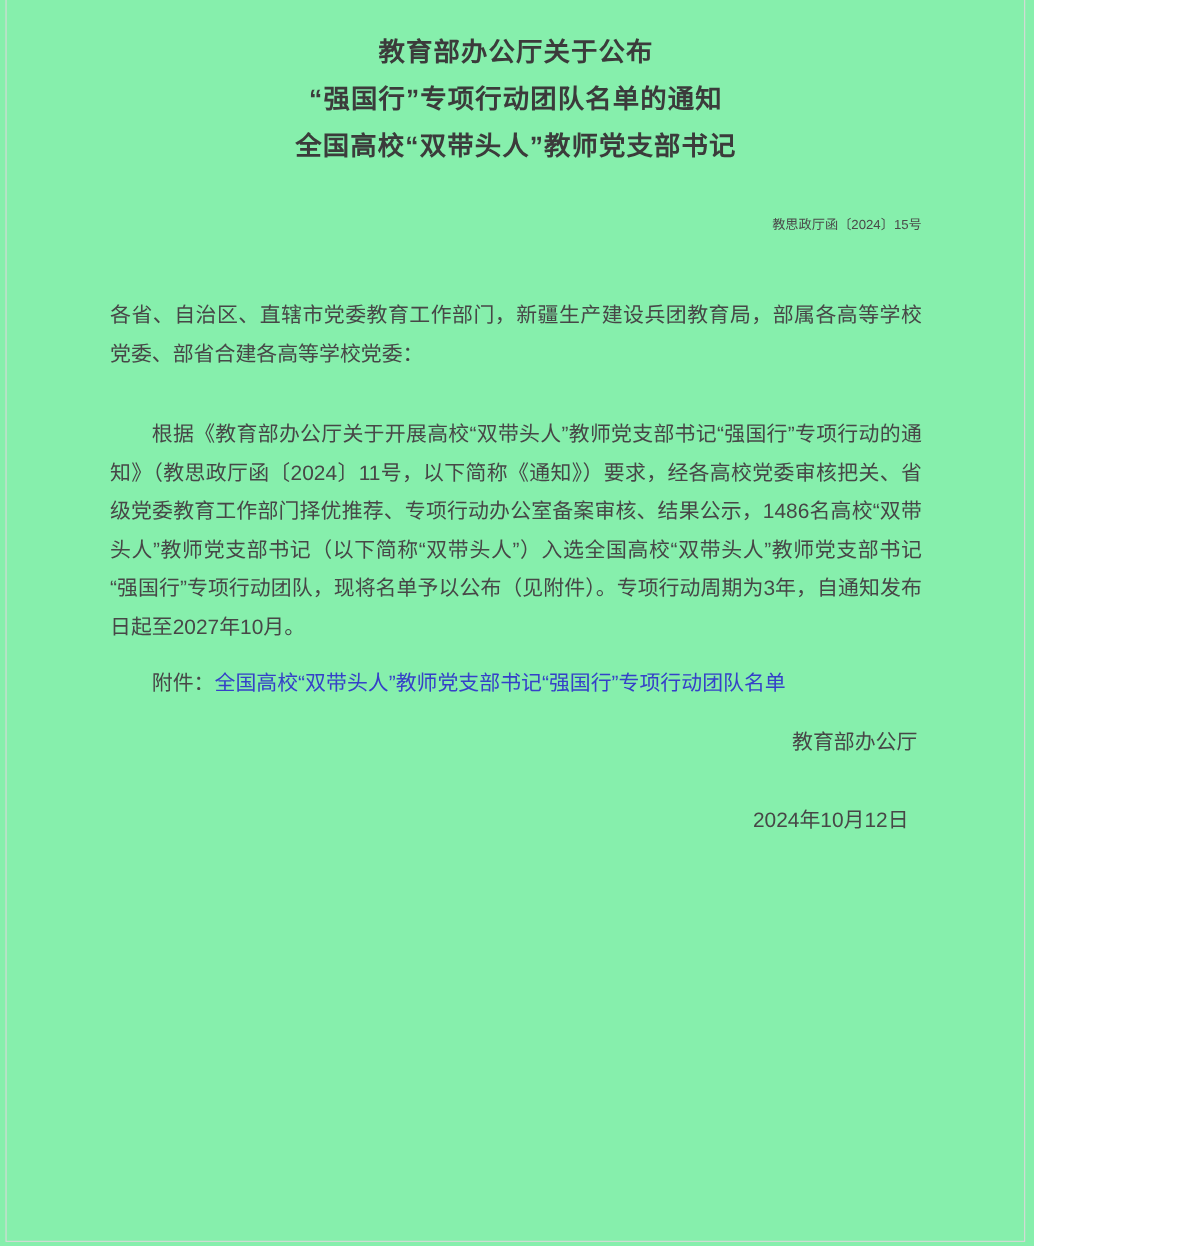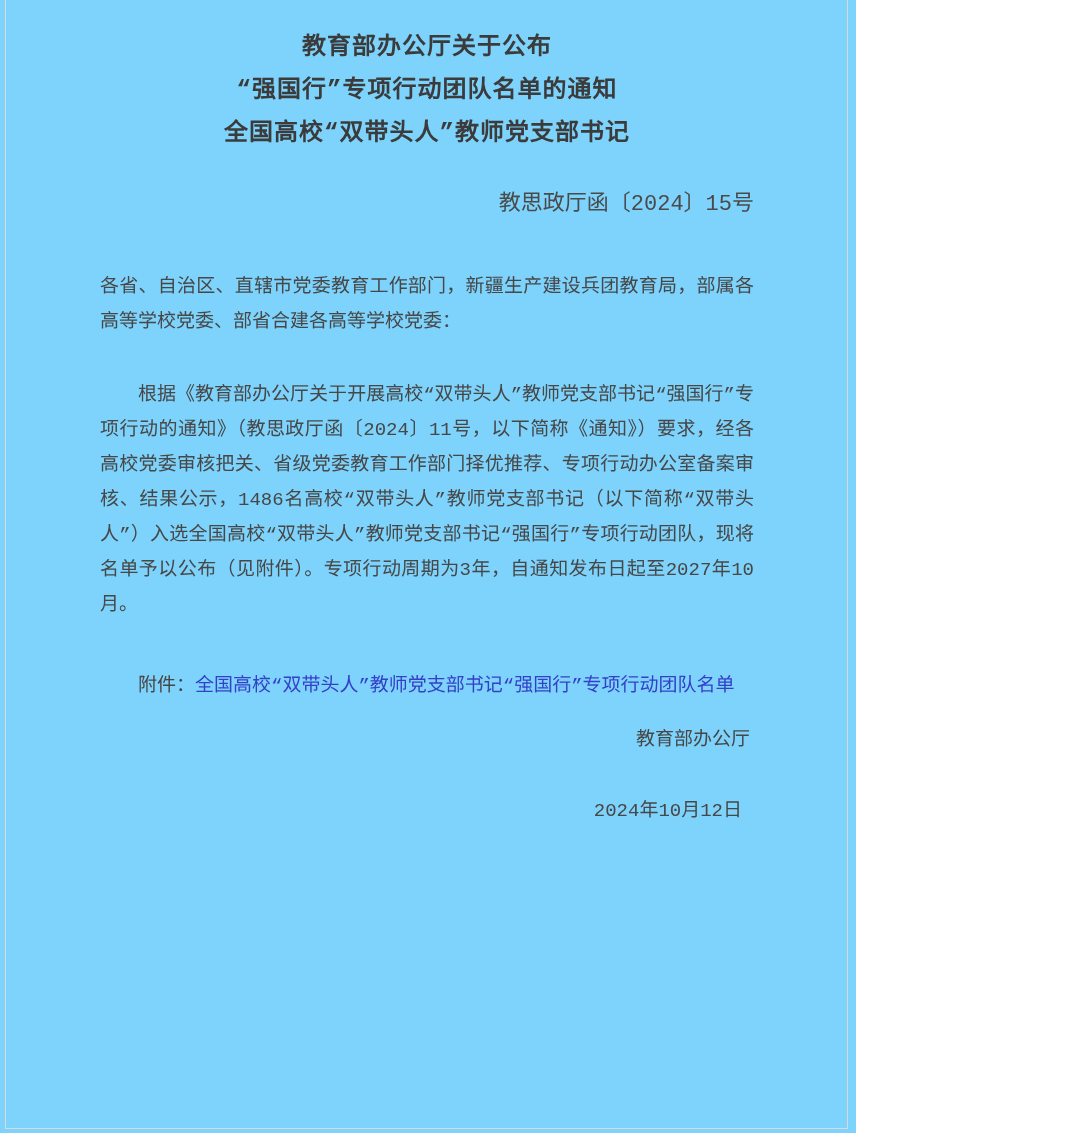--- a/index.html
+++ b/index.html
@@ -3,26 +3,25 @@
 <meta charset="utf-8">
 <style>
   html, body {
     margin: 0;
     padding: 0;
     background: #ffffff;
     font-family: "Liberation Sans", "DejaVu Sans", sans-serif;
   }
   .page {
     position: relative;
-    width: 856px;
+    width: 940px;
     height: 1133px;
-    background: #7dd3fc;
+    background: #86efac;
     box-sizing: border-box;
     overflow: hidden;
-    font-family: Liberation Mono, monospace;
   }
   .frame {
     position: absolute;
     left: 5px;
     right: 8px;
     top: -2px;
     bottom: 4px;
     border: 1px solid #d9d9d9;
     pointer-events: none;
   }
@@ -36,21 +35,21 @@
     text-align: center;
     font-size: 24px;
     font-weight: bold;
     color: #3b3b3b;
     line-height: 43px;
     margin: 0;
     letter-spacing: 1px;
   }
   .doc-number {
     text-align: right;
-    font-size: 22px;
+    font-size: 12px;
     color: #4a4a4a;
     line-height: 35px;
     margin-top: 32px;
   }
   .salutation {
     font-size: 19px;
     line-height: 35px;
     margin-top: 48px;
     text-align: justify;
   }
@@ -58,21 +57,21 @@
     font-size: 19px;
     line-height: 35px;
     margin: 38px 0 0 0;
     text-indent: 2em;
     text-align: justify;
     word-break: break-all;
   }
   .attachment {
     font-size: 19px;
     line-height: 35px;
-    margin-top: 46px;
+    margin-top: 16px;
     text-indent: 2em;
   }
   .attachment a {
     color: #3540c8;
     text-decoration: none;
     cursor: pointer;
   }
   .signature {
     text-align: right;
     font-size: 19px;

